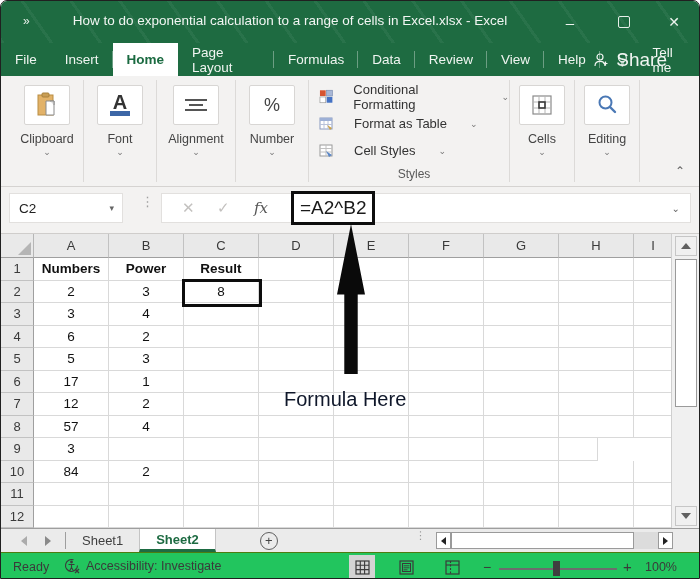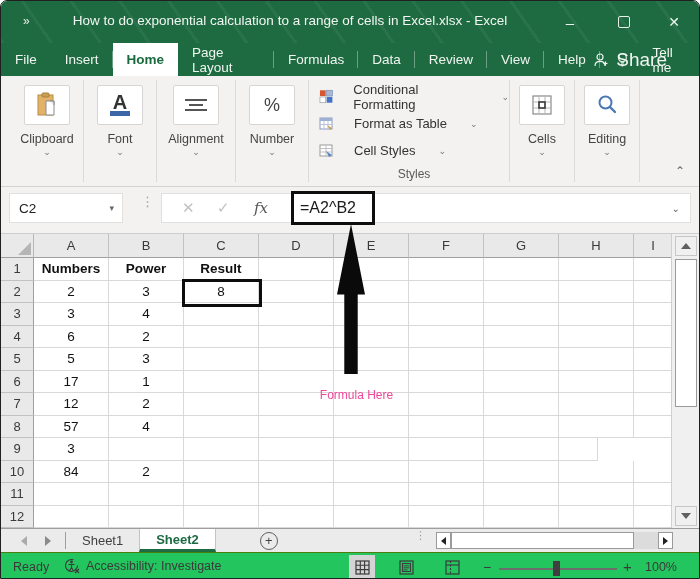--- a/index.html
+++ b/index.html
@@ -47,21 +47,21 @@
   
   .formulabar { position:absolute; left:0; top:186px; width:100%; height:47px; background:#f3f2f1; border-bottom:1px solid #cfcdcb; }
   .namebox { position:absolute; left:8px; top:6px; width:114px; height:30px; background:#fff; border:1px solid #e2e0de; display:flex; align-items:center; padding-left:9px; font-size:13.5px; color:#222; }
   .namebox .dd { position:absolute; right:8px; font-size:9px; color:#666; }
   .fdots { position:absolute; left:140px; top:8px; color:#a0a0a0; font-size:13px; line-height:13px; }
   .fxarea { position:absolute; left:160px; top:6px; right:8px; height:30px; background:#fff; border:1px solid #e2e0de; display:flex; align-items:center; }
   .fx-x { position:absolute; left:20px; color:#c3c1bf; font-size:15px; }
   .fx-check { position:absolute; left:55px; color:#c3c1bf; font-size:15px; }
   .fx-fx { position:absolute; left:92px; color:#555; font-size:15px; font-family:"DejaVu Serif", serif; font-style:italic; }
   .fx-expand { position:absolute; right:10px; font-size:10px; color:#666; }
-  .formula-box { position:absolute; left:290px; top:4px; width:84px; height:34px; border:3px solid #0d0d0d; background:#fff; display:flex; align-items:center; padding-left:6px; font-size:16px; color:#1a1a1a; }
+  .formula-box { position:absolute; left:290px; top:4px; width:84px; height:34px; border:3px solid #0d0d0d; background:#fff; display:flex; align-items:center; padding-left:6px; font-size:19px; color:#1a1a1a; }
 
   
   .grid { position:absolute; left:0; top:233px; width:672px; height:294px; background:#fff; }
   .hdr-row { display:flex; height:24px; }
   .corner { width:33px; height:24px; background:#e9e9e9; border-right:1px solid #b6b6b6; border-bottom:1px solid #9f9f9f; position:relative; }
   .corner .tri { position:absolute; right:2px; bottom:2px; width:0; height:0; border-bottom:13px solid #b5b5b5; border-left:13px solid transparent; }
   .colhdr { width:75px; height:24px; background:#e9e9e9; border-right:1px solid #c2c2c2; border-bottom:1px solid #9f9f9f; display:flex; align-items:center; justify-content:center; font-size:13px; color:#3a3a3a; }
   .colhdr.last { width:39px; }
   .gridrow { display:flex; height:22.5px; }
   .rowhdr { width:33px; background:#e9e9e9; border-right:1px solid #9f9f9f; border-bottom:1px solid #c2c2c2; display:flex; align-items:center; justify-content:center; font-size:13px; color:#3a3a3a; }
@@ -74,21 +74,21 @@
   .vscroll { position:absolute; right:0; top:233px; width:28px; height:294px; background:#f0f0f0; border-left:1px solid #cfcfcf; }
   .vs-btn { position:absolute; left:3px; width:22px; height:20px; background:#f0f0f0; border:1px solid #c6c6c6; display:flex; align-items:center; justify-content:center; }
   .vs-up { top:2px; } .vs-down { bottom:2px; }
   .tri-up { width:0;height:0;border-left:5px solid transparent;border-right:5px solid transparent;border-bottom:6px solid #606060; }
   .tri-down { width:0;height:0;border-left:5px solid transparent;border-right:5px solid transparent;border-top:6px solid #606060; }
   .vs-thumb { position:absolute; left:3px; top:25px; width:22px; height:148px; background:#fff; border:1px solid #9a9a9a; }
 
   
   .big-arrow { position:absolute; left:336px; top:223px; width:28px; height:150px; background:#0a0a0a;
     clip-path:polygon(50% 0, 100% 47%, 74% 47%, 74% 100%, 26% 100%, 26% 47%, 0 47%); }
-  .formula-here { position:absolute; left:283px; top:387px; width:145px; text-align:center; font-size:12px; color:#ec4899; font-weight:500; }
+  .formula-here { position:absolute; left:283px; top:387px; width:145px; font-size:20px; color:#0f172a; font-weight:500; }
 
   
   .sheetbar { position:absolute; left:0; top:527px; width:100%; height:24px; background:#ebebeb; border-top:1px solid #9e9e9e; display:flex; align-items:stretch; }
   .nav-arrows { display:flex; align-items:center; gap:18px; padding:0 14px 0 20px; }
   .tri-left { width:0;height:0;border-top:5px solid transparent;border-bottom:5px solid transparent;border-right:6px solid #ababab; }
   .tri-right { width:0;height:0;border-top:5px solid transparent;border-bottom:5px solid transparent;border-left:6px solid #8a8a8a; }
   .tabsep { width:1px; background:#9e9e9e; margin:3px 0; }
   .sheettab { padding:0 16px; display:flex; align-items:center; font-size:13px; color:#3f3f3f; }
   .sheettab.active { background:#fff; color:#1d6b42; font-weight:bold; border-left:1px solid #c4c4c4; border-right:1px solid #c4c4c4; border-bottom:3px solid #1d6b42; }
   .addsheet { width:18px; height:18px; border:1px solid #5f5f5f; border-radius:50%; align-self:center; margin-left:44px; display:flex; align-items:center; justify-content:center; font-size:13px; color:#444; line-height:0; }

